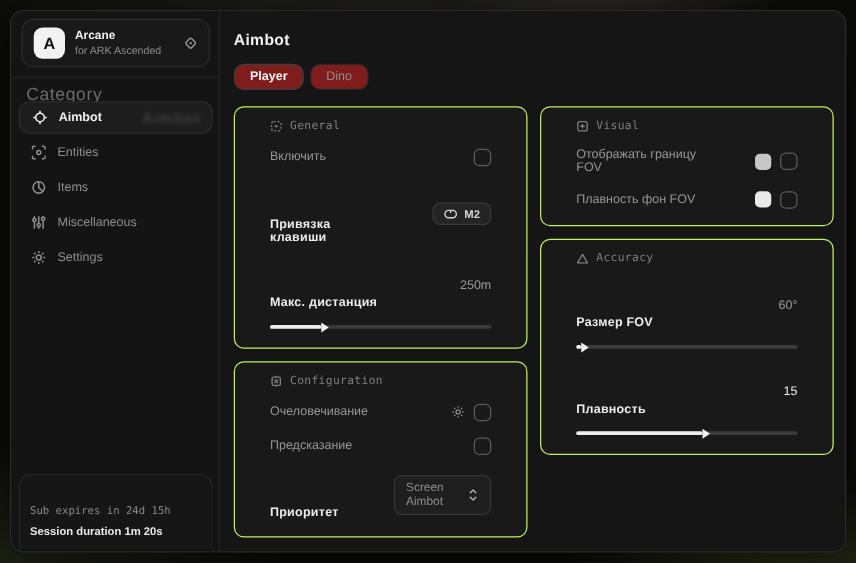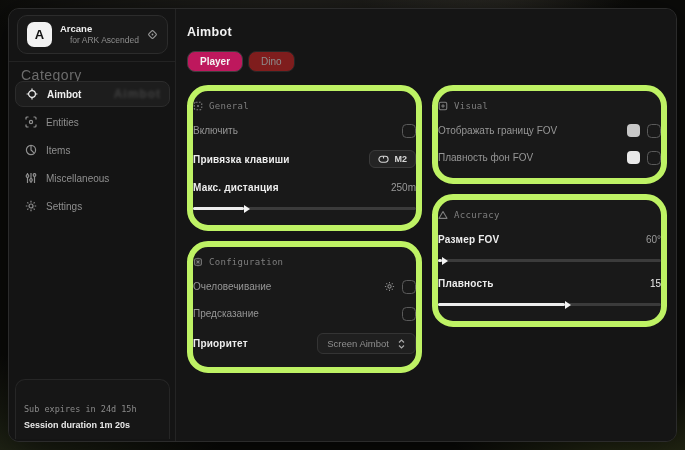--- a/index.html
+++ b/index.html
@@ -29,21 +29,21 @@
     background:#191919; border:1px solid #2c2c2c; border-radius:10px;
     display:flex; align-items:center; padding:0 9px; gap:8px;
   }
   .logo {
     width:25px; height:25px; border-radius:7px; background:#f2f2f2; color:#111;
     display:flex; align-items:center; justify-content:center;
     font-weight:bold; font-size:13px; flex:0 0 25px;
   }
   .brand-text { flex:1; line-height:1.25; }
   .brand-name { font-size:9.5px; font-weight:bold; color:#f0f0f0; }
-  .brand-sub { font-size:8.5px; color:#8d8d8d;text-align:right; }
+  .brand-sub { font-size:8.5px; color:#8d8d8d; }
   .brand-target { color:#9a9a9a; display:flex; }
 
   .side-divider { position:absolute; left:0; top:52px; width:100%; height:1px; background:#232323; }
   .category-label {
     position:absolute; left:12px; top:58px; font-family:Liberation Sans, sans-serif;
     font-size:14px; color:#6c6c6c; letter-spacing:.5px;
   }
   .nav { position:absolute; left:6px; top:72px; width:155px; }
   .nav-item {
     display:flex; align-items:center; gap:9px; height:26px; padding:0 9px;
@@ -63,33 +63,33 @@
   .session { font-size:9px; color:#e9e9e9; font-weight:bold; margin-top:6px; }
 
   
   .main { position:relative; flex:1; padding:16px 11px 0 11px; background:#151515; }
   .page-title { font-size:12.5px; font-weight:bold; color:#f2f2f2; letter-spacing:.3px; }
   .tabs { display:flex; gap:5px; margin-top:12px; }
   .tab {
     padding:4px 12px; border-radius:8px; font-size:10px; color:#8d8d8d;
     background:#7f1d1d; border:1px solid #262626; cursor:pointer;
   }
-  .tab.active { background:#be185d; border-color:#3d3d3d; color:#f4f4f4; font-weight:bold; }
+  .tab.active { background:#7f1d1d; border-color:#3d3d3d; color:#f4f4f4; font-weight:bold; }
 
   .columns { display:flex; gap:10px; margin-top:13px; align-items:flex-start; }
   .col { display:flex; flex-direction:column; gap:10px; width:235px; }
 
-  .panel { background:#191919; border:6px solid #bef264; border-radius:21px; padding:10px 0 13px; width:100%; }
+  .panel { background:#191919; border:1px solid #bef264; border-radius:8px; padding:10px 28px 13px; width:100%; }
   .panel-header {
     display:flex; align-items:center; gap:6px; color:#7e7e7e;
     font-family:"DejaVu Sans Mono",monospace; font-size:9px; letter-spacing:.3px;
   }
   .row { display:flex; align-items:center; justify-content:space-between; margin-top:12px; min-height:15px;gap:44px; }
   .lbl { font-size:10px; color:#969696; }
-  .lbl.bright { color:#ededed; font-weight:bold; letter-spacing:.2px; }
+  .lbl.bright { color:#ededed; font-weight:bold; letter-spacing:.2px;margin-top:29px; }
   .val { font-size:10px; color:#9a9a9a; }
   .val.bright { color:#ededed; }
   .right-group { display:flex; align-items:center; gap:7px; }
 
   .checkbox { width:14px; height:14px; border:1.5px solid #5a5a5a; border-radius:4.5px; background:transparent; cursor:pointer; }
   .swatch { width:13px; height:13px; border-radius:4px; cursor:pointer; }
 
   .keybind-btn {
     display:flex; align-items:center; gap:5px; padding:3px 8px; background:#242424;
     border:1px solid #3a3a3a; border-radius:6px; color:#d6d6d6; font-size:9px; font-weight:bold; cursor:pointer;

